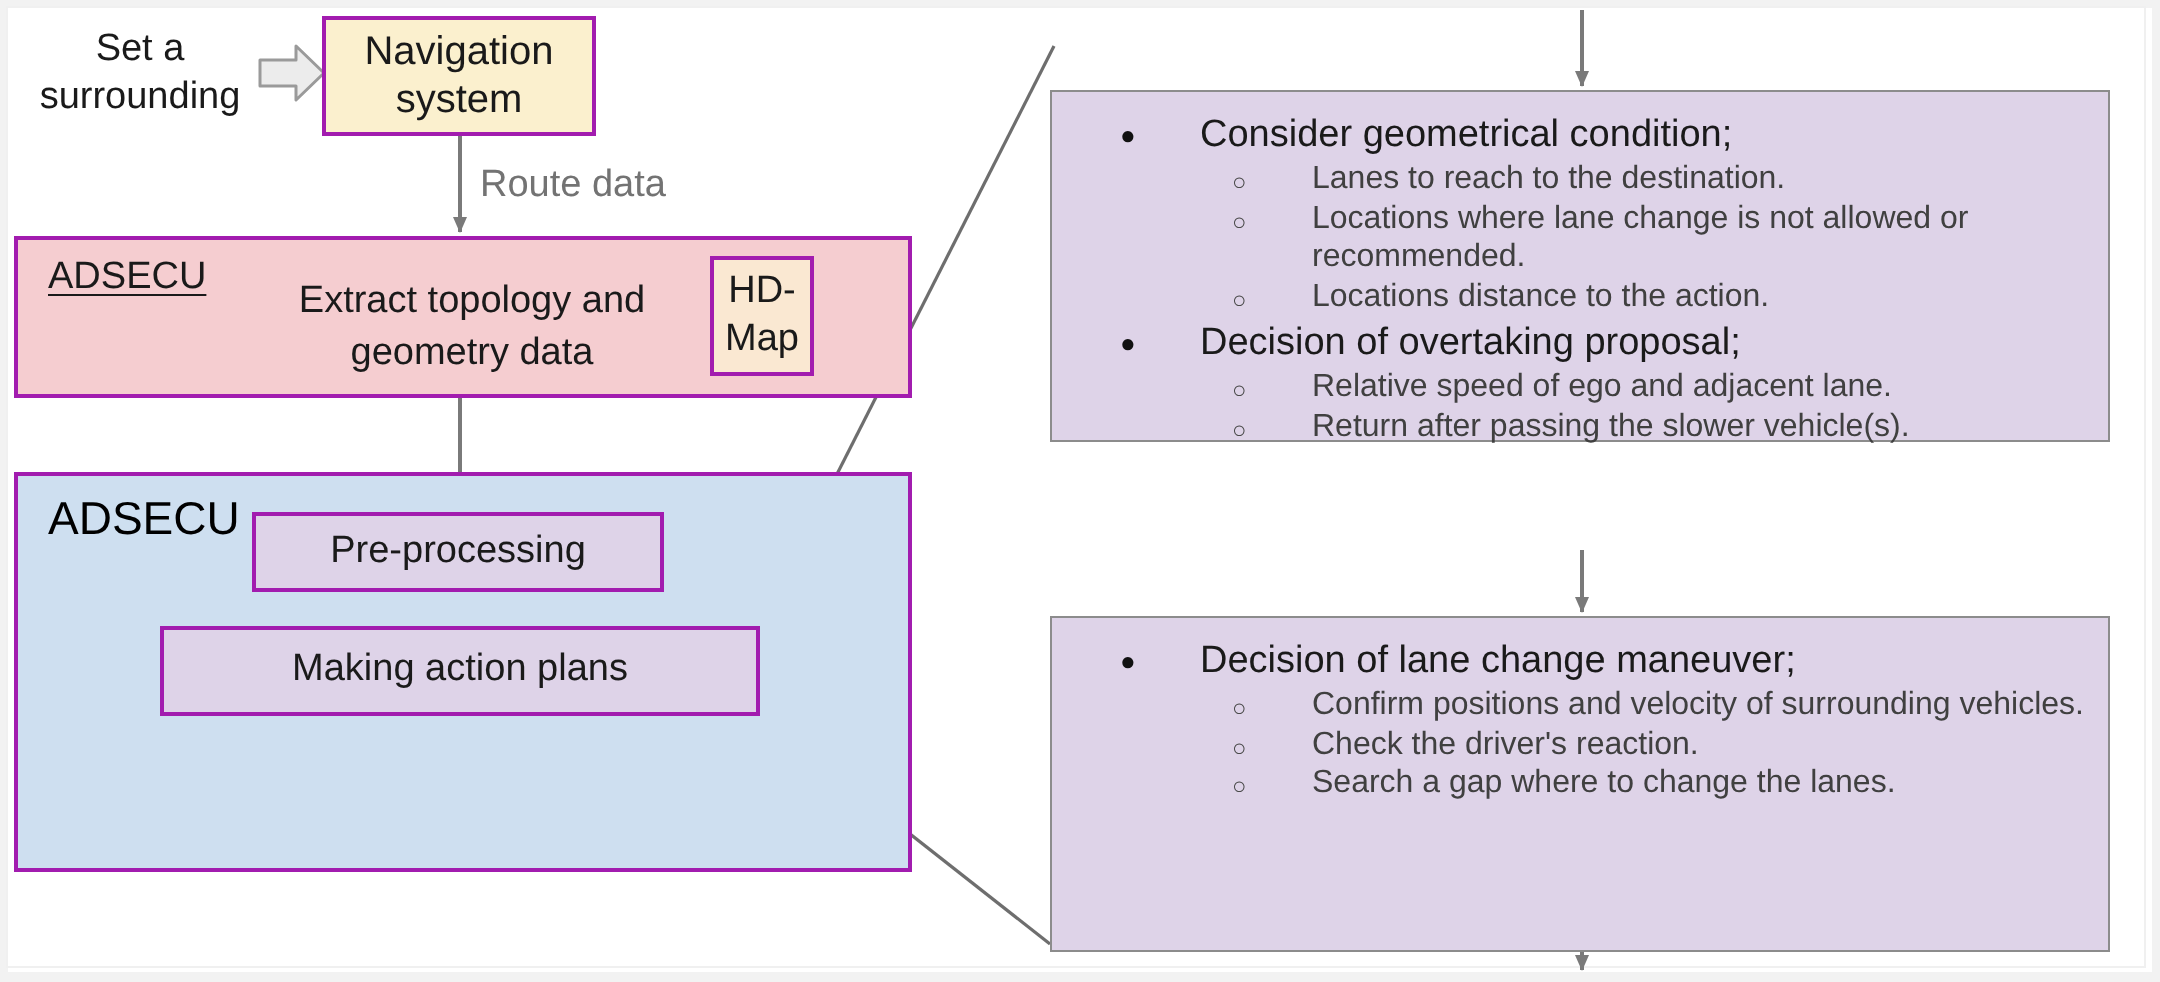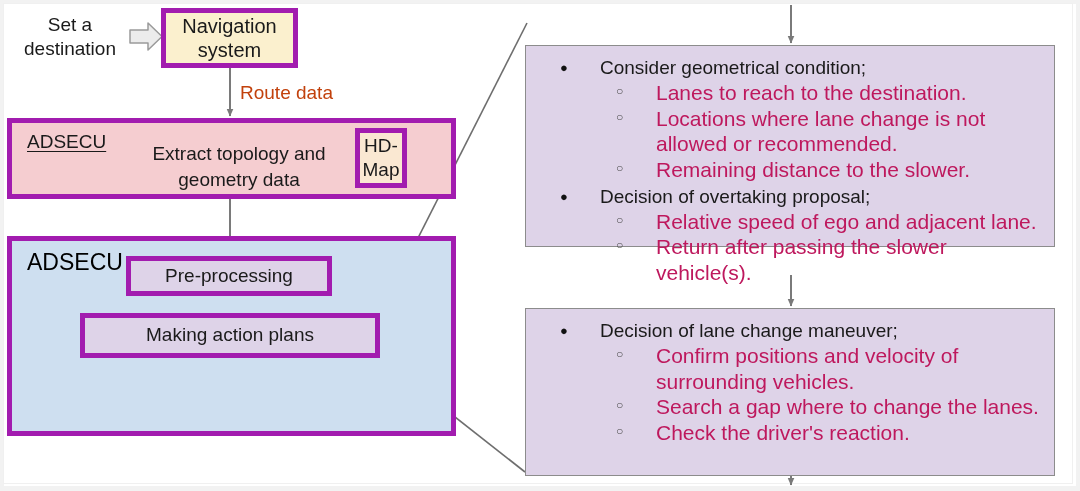--- a/index.html
+++ b/index.html
@@ -45,21 +45,21 @@
   }
   .edge-shade-right {
     position: absolute;
     right: 0; top: 0; width: 4px; height: 491px;
     background: #f2f2f2;
   }
 
   .box {
     position: absolute;
     box-sizing: border-box;
-    border: 5px solid #a21caf;
+    border: 2px solid #a21caf;
     display: flex;
     align-items: center;
     justify-content: center;
     text-align: center;
     color: #1a1a1a;
     line-height: 1.2;
   }
 
   
   .lbl-set-destination {
@@ -82,21 +82,21 @@
   .nav-box {
     left: 161px; top: 8px; width: 137px; height: 60px;
     background: #fbf0ce;
     font-size: 20px;
   }
   .route-label {
     position: absolute;
     left: 240px;
     top: 82px;
     font-size: 19px;
-    color: #c2410c;
+    color: #737373;
     white-space: nowrap;
   }
   .sisecu-box {
     left: 7px; top: 118px; width: 449px; height: 81px;
     background: #f5cdd0;
     display: block;
   }
   .sisecu-label {
     position: absolute;
     left: 15px;
@@ -144,21 +144,21 @@
   .target-traj    { left: 78px;  top: 373px; width: 302px; height: 44px; }
 
   
   .panel {
     position: absolute;
     box-sizing: border-box;
     border: 1px solid #8c8c8c;
     background: #ded3e8;
     padding: 10px 12px 8px 12px;
   }
-  .panel-top    { left: 525px; top: 45px;  width: 530px; height: 202px; }
+  .panel-top    { left: 525px; top: 45px;  width: 530px; height: 176px; }
   .panel-bottom { left: 525px; top: 308px; width: 530px; height: 168px; }
 
   ul.lvl1 {
     list-style: none;
     margin: 0;
     padding: 0;
   }
   ul.lvl1 > li {
     position: relative;
     padding-left: 62px;
@@ -177,23 +177,23 @@
   }
   .b1-text { display: block; }
   ul.lvl2 {
     list-style: none;
     margin: 1px 0 0 0;
     padding: 0;
   }
   ul.lvl2 > li {
     position: relative;
     padding-left: 56px;
-    font-size: 21px;
+    font-size: 16px;
     line-height: 1.22;
-    color: #be185d;
+    color: #404040;
     margin-bottom: 0px;
   }
   ul.lvl2 > li::before {
     content: "\25CB";
     position: absolute;
     left: 16px;
     top: 0px;
     font-size: 12px;
     line-height: 22px;
     color: #4a4a4a;
@@ -236,21 +236,21 @@
     <line x1="230" y1="358" x2="230" y2="371" stroke="#7a7a7a" stroke-width="2" marker-end="url(#arrowhead)"></line>
 
     <line x1="380" y1="313" x2="527" y2="23" stroke="#6e6e6e" stroke-width="1.6"></line>
     <line x1="380" y1="358" x2="525" y2="472" stroke="#6e6e6e" stroke-width="1.6"></line>
 
     <line x1="791" y1="5" x2="791" y2="43" stroke="#7a7a7a" stroke-width="2" marker-end="url(#arrowhead)"></line>
     <line x1="791" y1="275" x2="791" y2="306" stroke="#7a7a7a" stroke-width="2" marker-end="url(#arrowhead)"></line>
     <line x1="791" y1="456" x2="791" y2="485" stroke="#7a7a7a" stroke-width="2" marker-end="url(#arrowhead)"></line>
   </svg>
 
-  <div class="lbl-set-destination">Set a destination</div>
+  <div class="lbl-set-destination">Set a surrounding</div>
 
   <svg class="block-arrow" viewBox="0 0 34 31" width="34" height="31">
     <path d="M1,9 L19,9 L19,2 L33,15.5 L19,29 L19,22 L1,22 Z" fill="#ececec" stroke="#9a9a9a" stroke-width="1.5" stroke-linejoin="round"></path>
   </svg>
 
   <div class="box nav-box">Navigation system</div>
 
   <div class="route-label">Route data</div>
 
   <div class="box sisecu-box">
@@ -267,39 +267,39 @@
   <div class="box proc-box pre-processing">Pre-processing</div>
   <div class="box proc-box action-plans">Making action plans</div>
 
   <div class="panel panel-top">
     <ul class="lvl1">
       <li>
         <span class="b1"><span class="b1-text">Consider geometrical condition;</span></span>
         <ul class="lvl2">
           <li>Lanes to reach to the destination.</li>
           <li>Locations where lane change is not allowed or recommended.</li>
-          <li>Remaining distance to the slower.</li>
+          <li>Locations distance to the action.</li>
         </ul>
       </li>
       <li>
         <span class="b1"><span class="b1-text">Decision of overtaking proposal;</span></span>
         <ul class="lvl2">
           <li>Relative speed of ego and adjacent lane.</li>
           <li>Return after passing the slower vehicle(s).</li>
         </ul>
       </li>
     </ul>
   </div>
 
   <div class="panel panel-bottom">
     <ul class="lvl1">
       <li>
         <span class="b1"><span class="b1-text">Decision of lane change maneuver;</span></span>
         <ul class="lvl2">
           <li>Confirm positions and velocity of surrounding vehicles.</li>
+          <li>Check the driver's reaction.</li>
           <li>Search a gap where to change the lanes.</li>
-          <li>Check the driver's reaction.</li>
         </ul>
       </li>
     </ul>
   </div>
 
 </div>
 
 </body></html>

